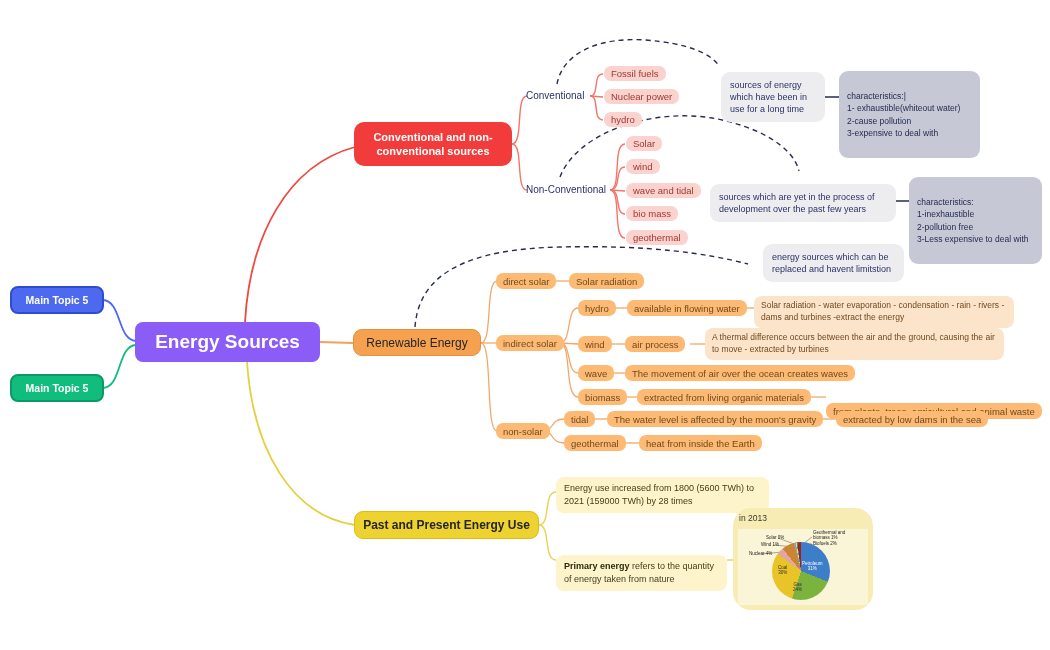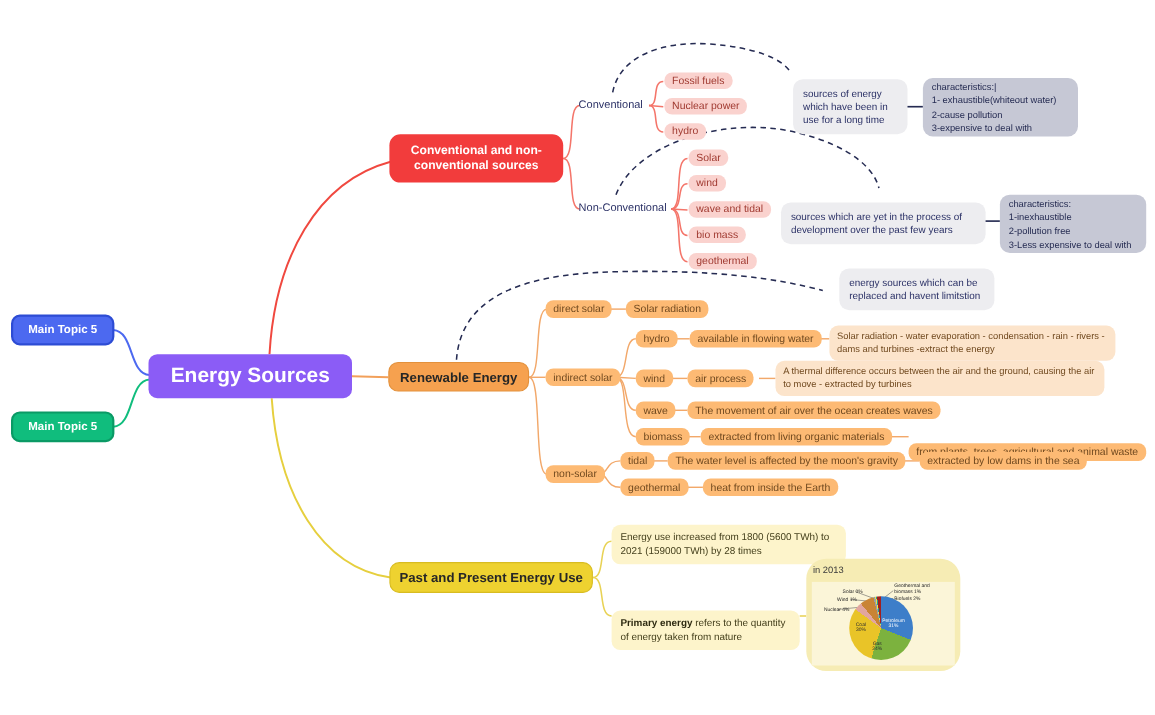--- a/index.html
+++ b/index.html
@@ -16,38 +16,38 @@
   .l-yellowmain{stroke:#e6cf3e;stroke-width:1.8}
   .l-yellow{stroke:#e8d255;stroke-width:1.4}
   .l-navy{stroke:#252b52;stroke-width:1.5}
   .dash{stroke:#252b52;stroke-width:1.4;stroke-dasharray:5 4}
 
   .node{position:absolute;display:flex;align-items:center;justify-content:center;text-align:center;cursor:pointer}
   .topic-blue{left:10px;top:286px;width:94px;height:28px;background:#4c69f0;border:2px solid #2d4cd4;border-radius:8px;color:#fff;font-size:10.5px;font-weight:bold}
   .topic-green{left:10px;top:374px;width:94px;height:28px;background:#10bd7d;border:2px solid #0a9a65;border-radius:8px;color:#fff;font-size:10.5px;font-weight:bold}
   .center-node{left:135px;top:322px;width:185px;height:40px;background:#8b5cf6;border-radius:8px;color:#fff;font-size:19px;font-weight:bold}
   .red-node{left:354px;top:122px;width:158px;height:44px;background:#f23c3c;border-radius:10px;color:#fff;font-size:11px;font-weight:bold;line-height:1.3;padding:0 8px}
-  .orange-node{left:353px;top:329px;width:128px;height:27px;background:#f6a14f;border:1.5px solid #e3913c;border-radius:9px;color:#262626;font-size:12px;font-weight:bold}
+  .orange-node{left:353px;top:329px;width:128px;height:27px;background:#f6a14f;border:1.5px solid #e3913c;border-radius:9px;color:#262626;font-size:12px;font-weight:normal}
   .yellow-node{left:354px;top:511px;width:185px;height:28px;background:#eed230;border:1.5px solid #d8bc21;border-radius:9px;color:#262626;font-size:12px;font-weight:bold}
 
   .label-plain{position:absolute;color:#2b3166;font-size:10px;cursor:pointer}
   .lbl-conventional{left:526px;top:90px}
   .lbl-nonconventional{left:526px;top:184px}
 
   .pill{position:absolute;display:inline-flex;align-items:center;white-space:nowrap;border-radius:7px;padding:0 7px;cursor:pointer}
   .pill-pink{background:#fad2ce;color:#a03a31;font-size:9.5px;height:15px}
   .p-fossil{left:604px;top:66px}.p-nuclear{left:604px;top:89px}.p-hydro{left:604px;top:112px}
   .p-solar{left:626px;top:136px}.p-wind{left:626px;top:159px}.p-wave{left:626px;top:183px}
   .p-biomass{left:626px;top:206px}.p-geothermal{left:626px;top:230px}
 
   .note{position:absolute;background:#ededf0;color:#2b3166;border-radius:9px;font-size:9px;line-height:1.35;padding:7px 9px;cursor:pointer}
   .note-conv{left:721px;top:72px;width:104px}
   .note-nonconv{left:710px;top:184px;width:186px}
   .note-renew{left:763px;top:244px;width:141px}
-  .char-box{position:absolute;background:#c6c8d5;color:#252b52;border-radius:9px;font-size:8.5px;line-height:1.45;padding:2px 8px;white-space:pre-line;cursor:pointer}
+  .char-box{position:absolute;background:#c6c8d5;color:#252b52;border-radius:9px;font-size:8.5px;line-height:1.45;padding:19px 8px;white-space:pre-line;cursor:pointer}
   .char-conv{left:839px;top:71px;width:141px}
   .char-nonconv{left:909px;top:177px;width:133px}
 
   .pill-peach{background:#fdba74;color:#70491f;font-size:9.5px;height:16px}
   .p-directsolar{left:496px;top:273px}.p-solarradiation{left:569px;top:273px}
   .p-indirectsolar{left:496px;top:335px}
   .p-hydro2{left:578px;top:300px}.p-available{left:627px;top:300px}
   .p-windrow{left:578px;top:336px}.p-airmovement{left:625px;top:336px}
   .p-waverow{left:578px;top:365px}.p-wavedesc{left:625px;top:365px}
   .p-biomassrow{left:578px;top:389px}.p-extracted{left:637px;top:389px}.p-fromplants{left:826px;top:403px}

